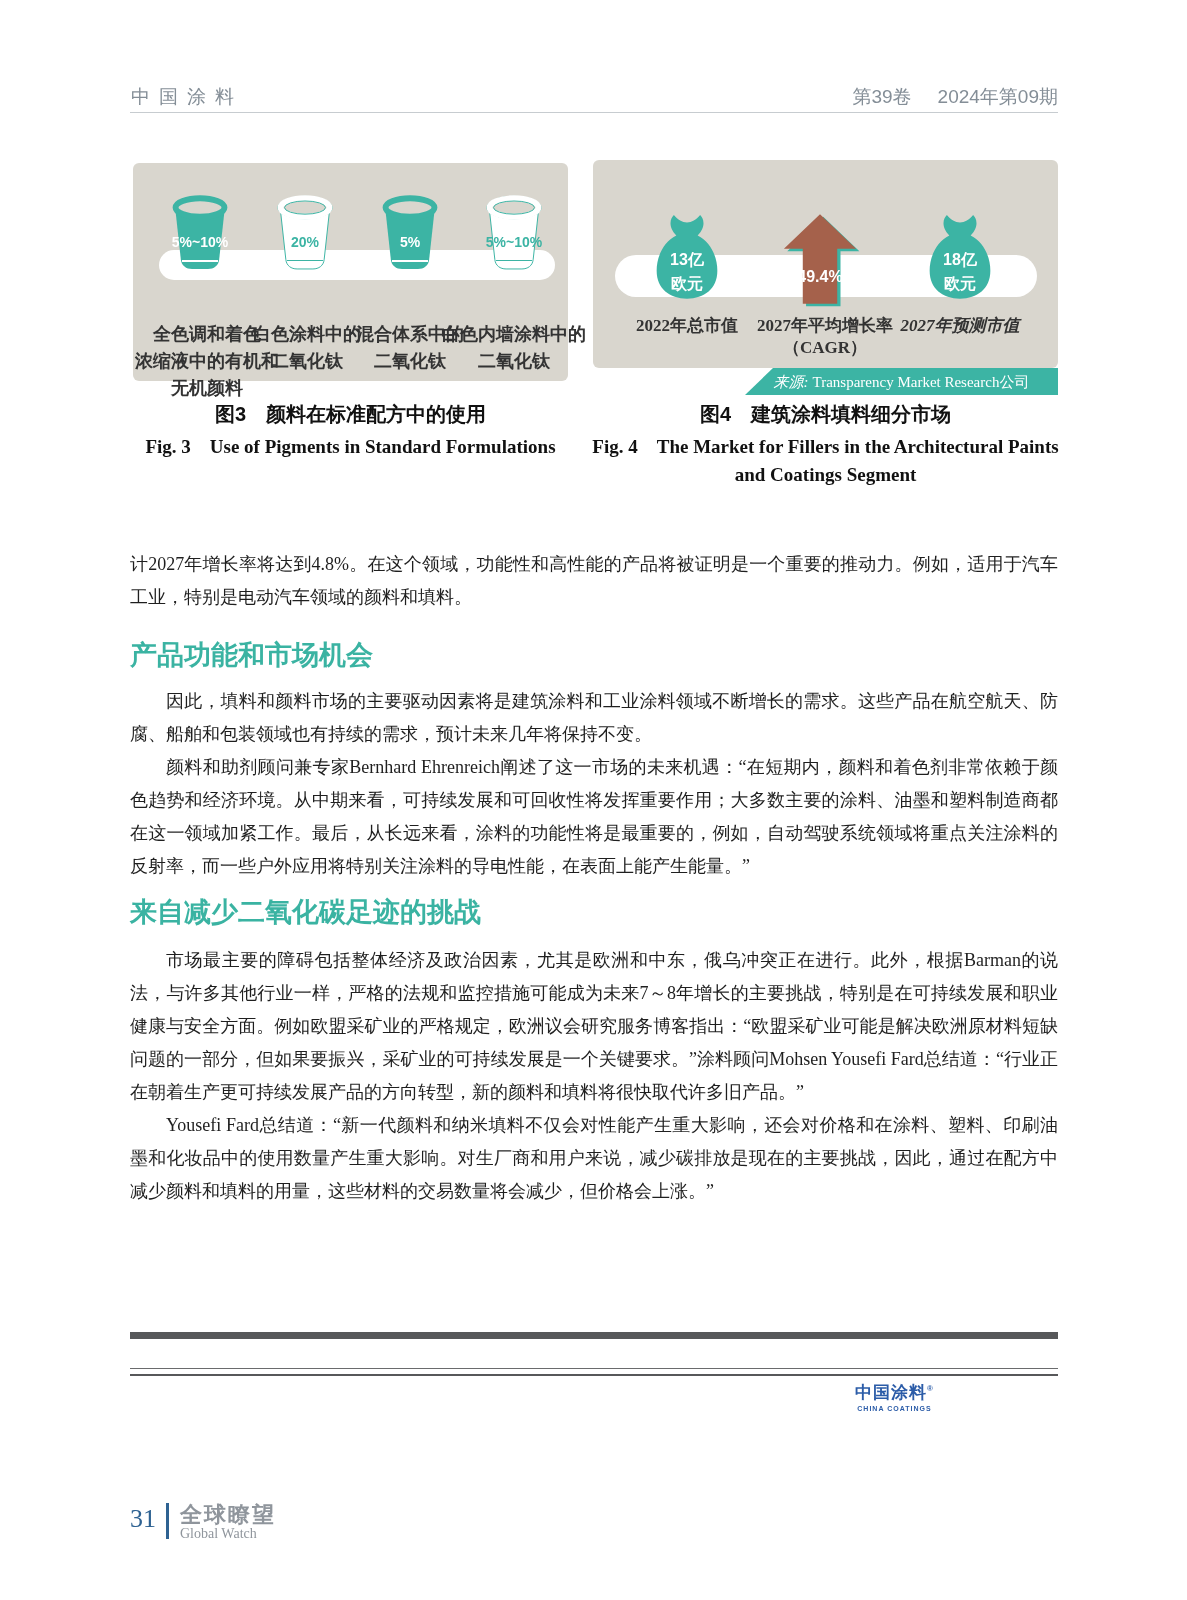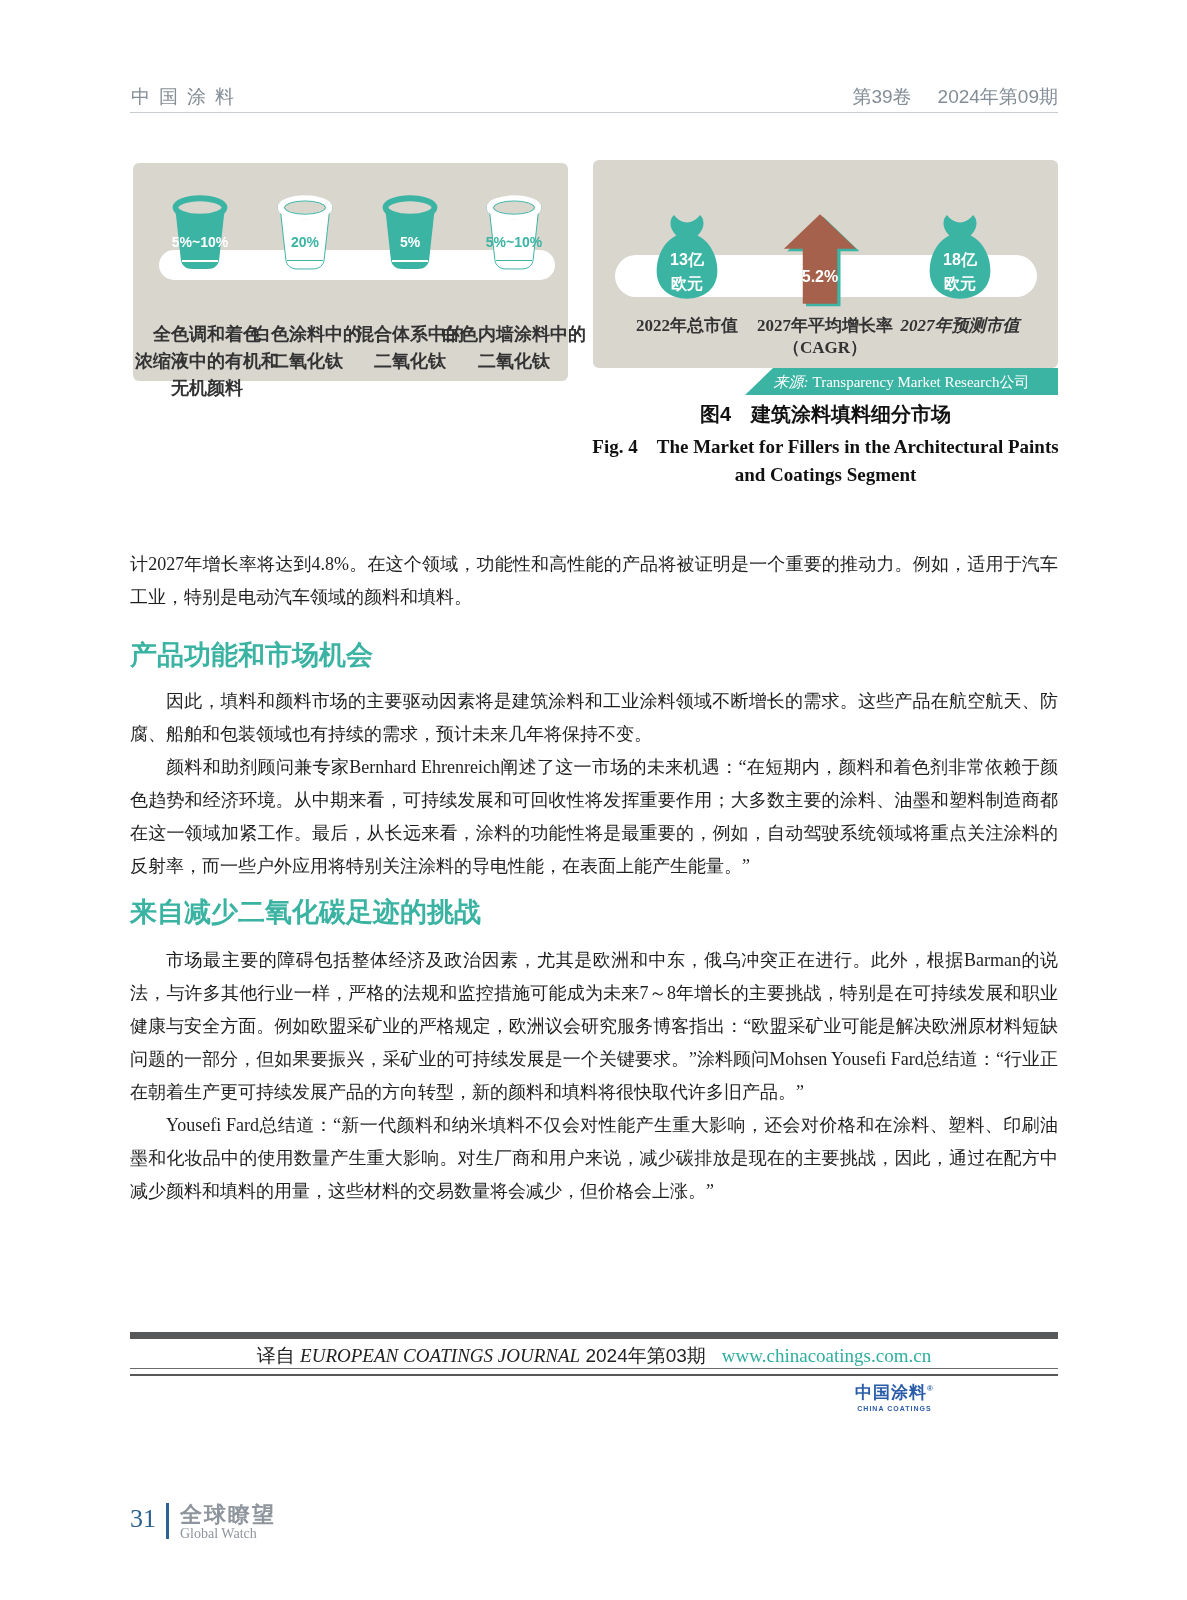--- a/index.html
+++ b/index.html
@@ -185,58 +185,59 @@
       <span class="bag-value">13亿</span>
       <span class="bag-unit">欧元</span>
     </div>
     <div class="fig4-label" style="left:94px;">2022年总市值</div>
 
     <div class="up-arrow" style="left:186px;">
       <svg viewBox="0 0 100 115">
         <polygon class="arrow-shadow" points="50,3 94,45 71,45 71,112 29,112 29,45 6,45" transform="translate(4,3)"></polygon>
         <polygon class="arrow-main" points="50,3 94,45 71,45 71,112 29,112 29,45 6,45"></polygon>
       </svg>
-      <span class="arrow-value">5.2%</span>
+      <span class="arrow-value">49.4%</span>
     </div>
     <div class="fig4-label" style="left:232px;">2027年平均增长率
 （CAGR）</div>
 
     <div class="bag" style="left:326px;">
       <svg viewBox="0 0 100 110">
         <path class="bag-shape" d="M37,27 C26,15 30,6 34,2 C39,8 44,11 50,11 C56,11 61,8 66,2 C70,6 74,15 63,27 C79,35 87,53 87,70 C87,92 71,104 50,104 C29,104 13,92 13,70 C13,53 21,35 37,27 Z"></path>
       </svg>
       <span class="bag-value">18亿</span>
       <span class="bag-unit">欧元</span>
     </div>
     <div class="fig4-label" style="left:367px;font-style:italic;">2027年预测市值</div>
   </div>
 
   <div class="src-banner">
     <span class="src-label">来源:</span><span class="src-text">Transparency Market Research公司</span>
   </div>
 
+  <div class="caption cap3">
+    <div class="cap-zh">图3　颜料在标准配方中的使用</div>
+    <div class="cap-en">Fig. 3　Use of Pigments in Standard Formulations</div>
+  </div>
   <div class="caption cap4">
     <div class="cap-zh">图4　建筑涂料填料细分市场</div>
     <div class="cap-en">Fig. 4　The Market for Fillers in the Architectural Paints and Coatings Segment</div>
   </div>
 
   <div class="body-text">
     <p class="no-indent">计2027年增长率将达到4.8%。在这个领域，功能性和高性能的产品将被证明是一个重要的推动力。例如，适用于汽车工业，特别是电动汽车领域的颜料和填料。</p>
     <div class="sec-h">产品功能和市场机会</div>
     <p>因此，填料和颜料市场的主要驱动因素将是建筑涂料和工业涂料领域不断增长的需求。这些产品在航空航天、防腐、船舶和包装领域也有持续的需求，预计未来几年将保持不变。</p>
     <p>颜料和助剂顾问兼专家Bernhard Ehrenreich阐述了这一市场的未来机遇：“在短期内，颜料和着色剂非常依赖于颜色趋势和经济环境。从中期来看，可持续发展和可回收性将发挥重要作用；大多数主要的涂料、油墨和塑料制造商都在这一领域加紧工作。最后，从长远来看，涂料的功能性将是最重要的，例如，自动驾驶系统领域将重点关注涂料的反射率，而一些户外应用将特别关注涂料的导电性能，在表面上能产生能量。”</p>
     <div class="sec-h sec-h2">来自减少二氧化碳足迹的挑战</div>
     <p>市场最主要的障碍包括整体经济及政治因素，尤其是欧洲和中东，俄乌冲突正在进行。此外，根据Barman的说法，与许多其他行业一样，严格的法规和监控措施可能成为未来7～8年增长的主要挑战，特别是在可持续发展和职业健康与安全方面。例如欧盟采矿业的严格规定，欧洲议会研究服务博客指出：“欧盟采矿业可能是解决欧洲原材料短缺问题的一部分，但如果要振兴，采矿业的可持续发展是一个关键要求。”涂料顾问Mohsen Yousefi Fard总结道：“行业正在朝着生产更可持续发展产品的方向转型，新的颜料和填料将很快取代许多旧产品。”</p>
     <p>Yousefi Fard总结道：“新一代颜料和纳米填料不仅会对性能产生重大影响，还会对价格和在涂料、塑料、印刷油墨和化妆品中的使用数量产生重大影响。对生厂商和用户来说，减少碳排放是现在的主要挑战，因此，通过在配方中减少颜料和填料的用量，这些材料的交易数量将会减少，但价格会上涨。”</p>
   </div>
 
   <div class="src-bar"></div>
-  <div class="trans-line">
-    <span>译自 </span><span class="tj">EUROPEAN COATINGS JOURNAL</span><span> 2024年第03期</span><span class="url">www.chinacoatings.com.cn</span>
-  </div>
   <div class="src-dline"></div>
 
   <div class="cc-logo">
     <div class="zh"><span>中国涂料</span><span class="mark">®</span></div>
     <div class="en">CHINA COATINGS</div>
   </div>
 
   <div class="pg-num">31</div>
   <div class="pg-vbar"></div>
   <div class="pg-sec-zh">全球瞭望</div>

